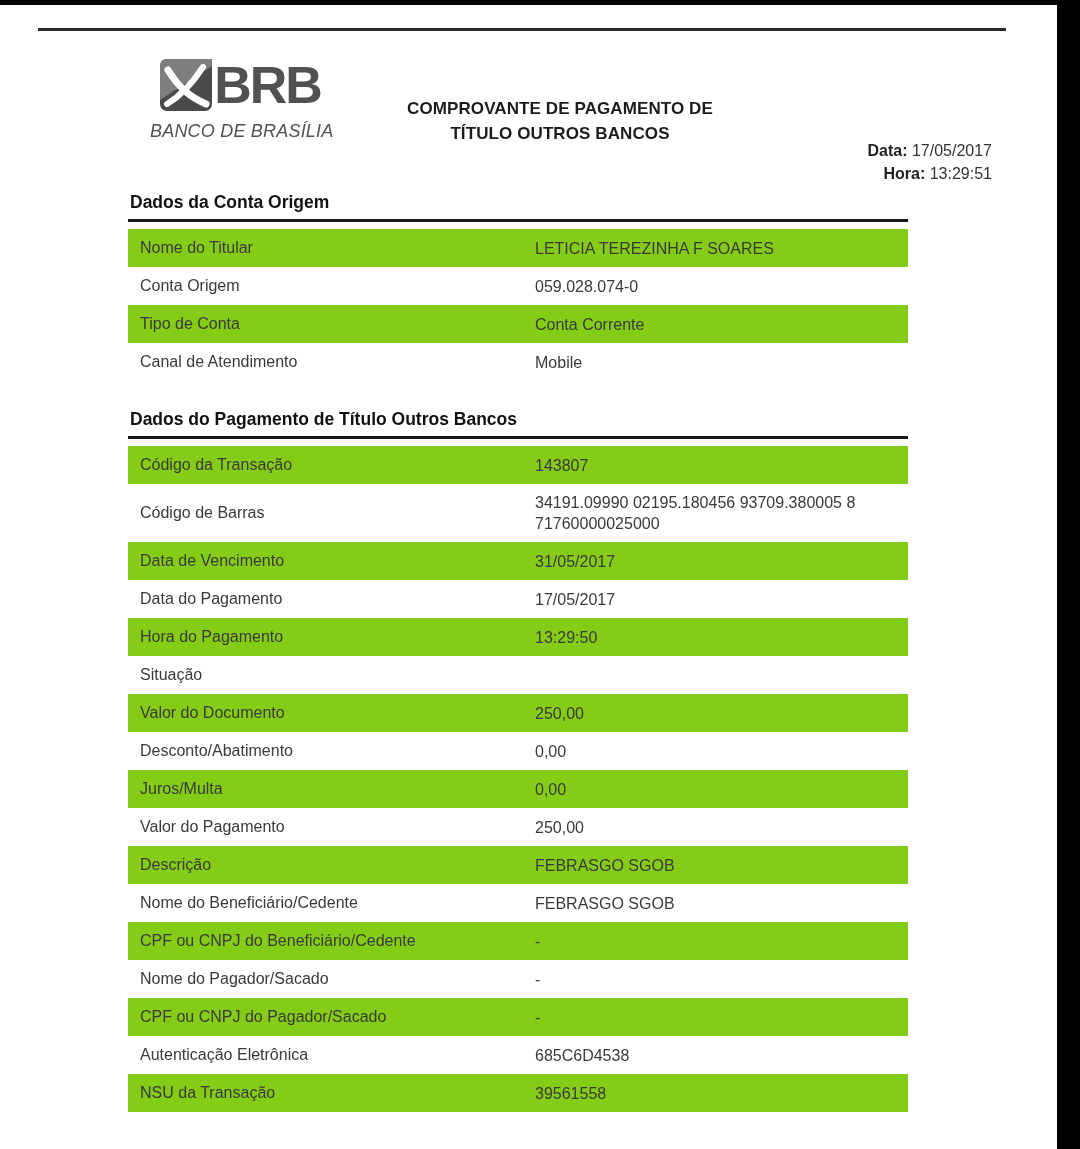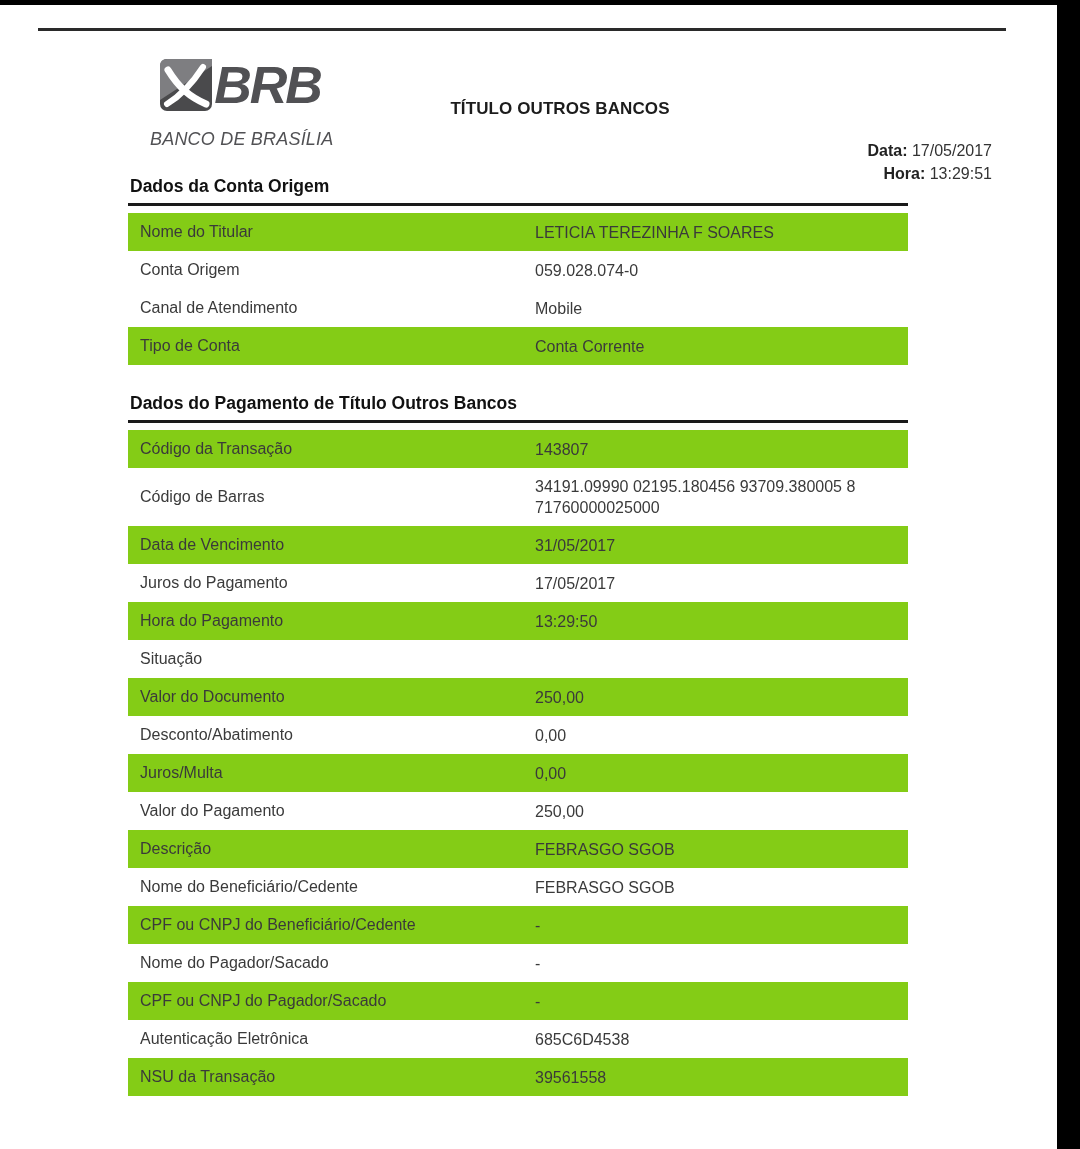--- a/index.html
+++ b/index.html
@@ -12,41 +12,41 @@
     overflow: hidden;
   }
   .top-strip { position: absolute; top: 0; left: 0; width: 1080px; height: 5px; background: #000; }
   .right-strip { position: absolute; top: 0; right: 0; width: 23px; height: 1149px; background: #000; }
   .top-rule { position: absolute; top: 28px; left: 38px; width: 968px; height: 3px; background: #2a2a2a; }
 
   .logo-block { position: absolute; left: 150px; top: 58px; width: 180px; }
   .logo-top { display: flex; align-items: center; justify-content: center; }
   .logo-icon { width: 54px; height: 54px; flex: 0 0 54px; }
   .brand {
-    font-size: 52px; font-weight: bold; font-style: italic;
+    font-size: 52px; font-weight: bold; 
     color: #515154; letter-spacing: -2px; margin-left: 1px; line-height: 54px;
   }
   .brand-sub {
     font-size: 18px; font-style: italic; color: #515154;
-    text-align: center; margin-top: 17px; white-space: nowrap; letter-spacing: 0.2px;
+    text-align: center; margin-top: 9px; white-space: nowrap; letter-spacing: 0.2px;
   }
 
   .doc-title {
     position: absolute; left: 340px; top: 96px; width: 440px;
     text-align: center; font-weight: bold; font-size: 17px;
     color: #1c1c1c; line-height: 25px; letter-spacing: 0.1px;
   }
 
   .datetime {
     position: absolute; left: 758px; top: 91px; width: 234px;
     text-align: right; font-size: 16px; color: #333; line-height: 23px; margin-top: 48px;
   }
   .datetime .lbl { font-weight: bold; color: #222; }
 
-  .content { position: absolute; left: 128px; top: 176px; width: 780px; }
+  .content { position: absolute; left: 128px; top: 192px; width: 780px; }
   .section { margin-bottom: 28px; }
   .section-title {
     font-size: 17.5px; font-weight: bold; color: #111;
     padding: 0 0 6px 2px; margin: 0 0 7px 0;
     border-bottom: 3px solid #1a1a1a;
   }
   .row {
     display: flex; align-items: center; min-height: 38px;
     padding: 0 10px 0 12px; font-size: 16px; color: #3a3a3a;
   }
@@ -70,67 +70,68 @@
         <path d="M9 12 C 20 30, 31 39, 47 46" stroke="#ffffff" stroke-width="7" fill="none" stroke-linecap="round"></path>
         <path d="M44 9 C 33 26, 21 38, 8 46" stroke="#ffffff" stroke-width="6" fill="none" stroke-linecap="round"></path>
       </svg>
     </span>
     <span class="brand">BRB</span>
   </div>
   <div class="brand-sub">BANCO DE BRASÍLIA</div>
 </div>
 
 <div class="doc-title">
+  <div>COMPROVANTE DE PAGAMENTO DE</div>
   <div>TÍTULO OUTROS BANCOS</div>
 </div>
 
 <div class="datetime">
   <div><span class="lbl">Data:</span> <span>17/05/2017</span></div>
   <div><span class="lbl">Hora:</span> <span>13:29:51</span></div>
 </div>
 
 <div class="content">
   <div class="section">
     <h3 class="section-title">Dados da Conta Origem</h3>
     <div class="rows">
         <div class="row stripe">
           <span class="row-label">Nome do Titular</span>
           <span class="row-value">LETICIA TEREZINHA F SOARES</span>
         </div>
         <div class="row">
           <span class="row-label">Conta Origem</span>
           <span class="row-value">059.028.074-0</span>
         </div>
+        <div class="row stripe">
+          <span class="row-label">Tipo de Conta</span>
+          <span class="row-value">Conta Corrente</span>
+        </div>
         <div class="row">
           <span class="row-label">Canal de Atendimento</span>
           <span class="row-value">Mobile</span>
-        </div>
-        <div class="row stripe">
-          <span class="row-label">Tipo de Conta</span>
-          <span class="row-value">Conta Corrente</span>
         </div>
       </div>
   </div>
   <div class="section">
     <h3 class="section-title">Dados do Pagamento de Título Outros Bancos</h3>
     <div class="rows">
         <div class="row stripe">
           <span class="row-label">Código da Transação</span>
           <span class="row-value">143807</span>
         </div>
         <div class="row">
           <span class="row-label">Código de Barras</span>
           <span class="row-value">34191.09990 02195.180456 93709.380005 8 71760000025000</span>
         </div>
         <div class="row stripe">
           <span class="row-label">Data de Vencimento</span>
           <span class="row-value">31/05/2017</span>
         </div>
         <div class="row">
-          <span class="row-label">Juros do Pagamento</span>
+          <span class="row-label">Data do Pagamento</span>
           <span class="row-value">17/05/2017</span>
         </div>
         <div class="row stripe">
           <span class="row-label">Hora do Pagamento</span>
           <span class="row-value">13:29:50</span>
         </div>
         <div class="row">
           <span class="row-label">Situação</span>
         </div>
         <div class="row stripe">

